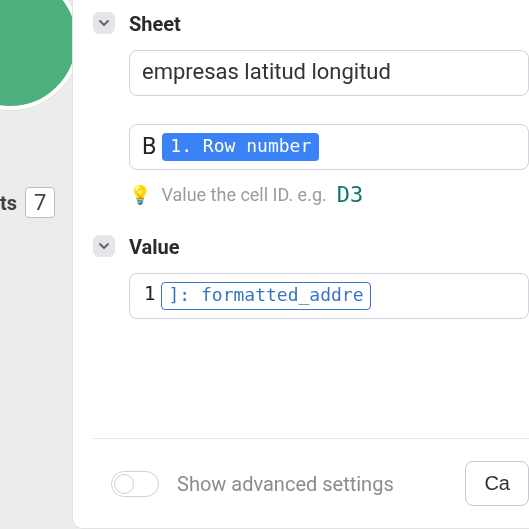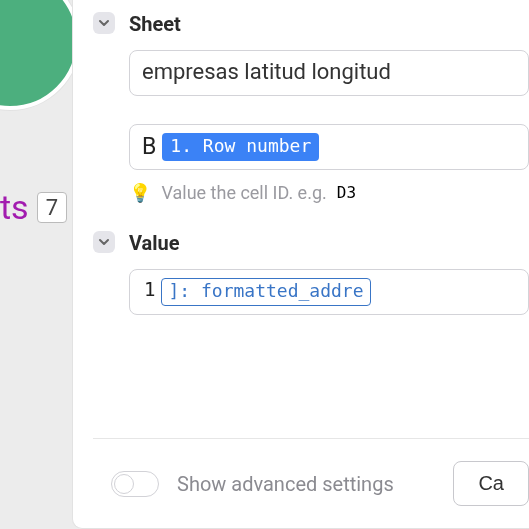--- a/index.html
+++ b/index.html
@@ -22,23 +22,23 @@
   }
   .left-frag {
     position: absolute;
     left: 0;
     top: 187px;
     display: flex;
     align-items: center;
     gap: 8px;
   }
   .left-frag-text {
-    font-size: 34px;
-    font-weight: 400;
-    color: #a21caf;
+    font-size: 20px;
+    font-weight: 700;
+    color: #404040;
   }
   .left-frag-box {
     border: 1px solid #bbb;
     background: #fff;
     border-radius: 4px;
     padding: 2px 8px;
     font-size: 22px;
     color: #444;
   }
   .panel {
@@ -125,22 +125,22 @@
     margin-top: 12px;
     display: flex;
     align-items: center;
     gap: 10px;
     font-size: 18px;
     color: #9a9aa0;
   }
   .hint-bulb { color: #d8a53a; font-size: 18px; }
   .hint-code {
     font-family: ui-monospace, Menlo, Consolas, monospace;
-    color: #000000;
-    font-size: 16px;
+    color: #0f766e;
+    font-size: 22px;
   }
   .footer {
     margin-top: auto;
     border-top: 1px solid #e6e6e6;
     padding: 22px 0 22px 18px;
     display: flex;
     align-items: center;
     gap: 18px;
     justify-content: center;
   }
@@ -159,21 +159,21 @@
     width: 20px; height: 20px;
     border-radius: 50%;
     background: #fff;
     border: 1px solid #d2d2d7;
   }
   .footer-label { font-size: 20px; color: #8b8b91; flex: 1; }
   .btn {
     border: 1px solid #c8c8cd;
     background: #fff;
     border-radius: 8px;
-    padding: 10px 24px;
+    padding: 10px 18px;
     font-size: 20px;
     color: #333;
     margin-right: 0;
   }
 </style>
 </head>
 <body>
 
 <div class="green-node"></div>
 

